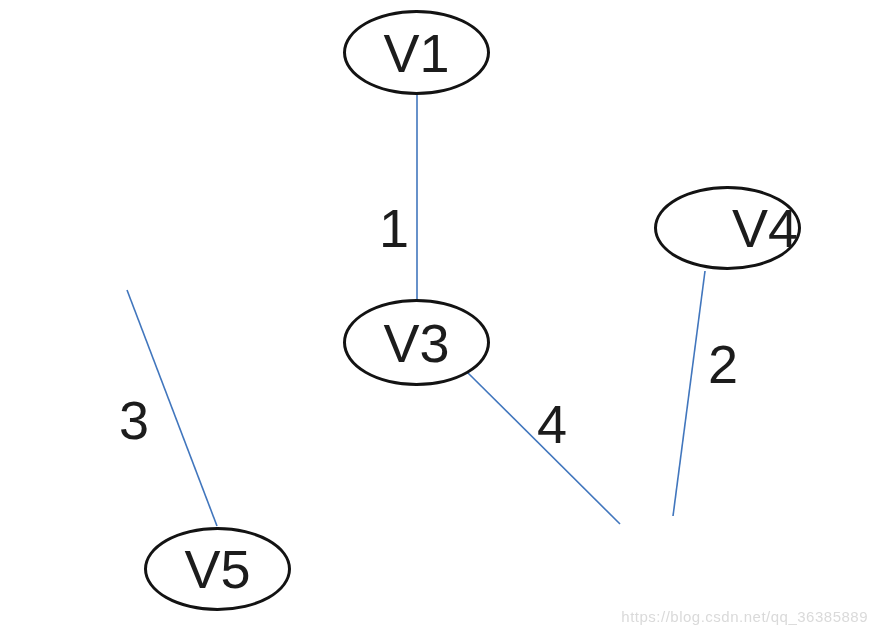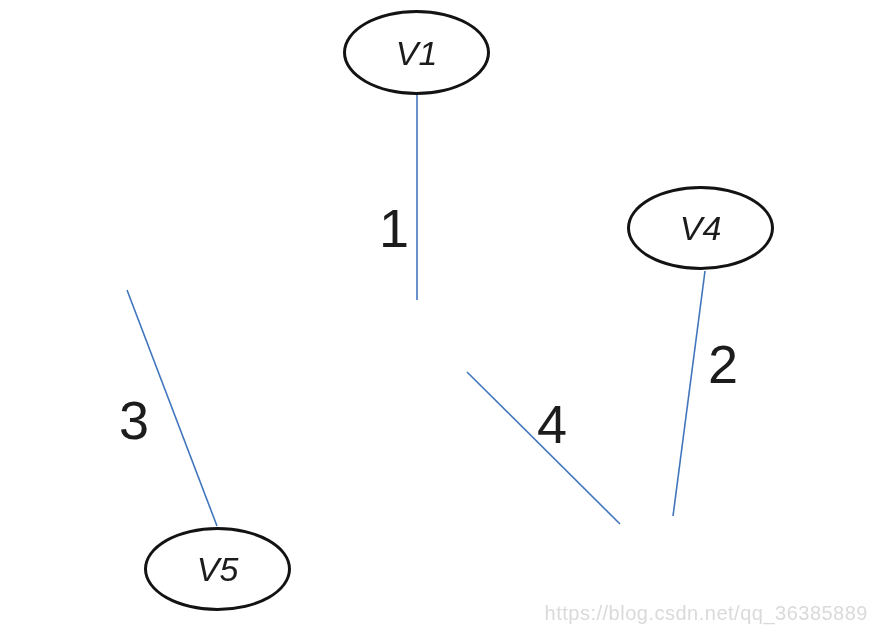--- a/index.html
+++ b/index.html
@@ -30,52 +30,51 @@
     position: absolute;
     box-sizing: border-box;
     border: 3.4px solid #131313;
     border-radius: 50%;
     background: #ffffff;
     display: flex;
     align-items: center;
     justify-content: center;
   }
   .node-label {
-    font-size: 34px;
+    font-size: 54px;
     line-height: 1;
     color: #1c1c1c;
     letter-spacing: 0px;
     user-select: none;
-    font-style: italic;
   }
   .edge-weight {
     position: absolute;
     transform: translate(-50%, -50%);
     font-size: 54px;
     line-height: 1;
     color: #1c1c1c;
     user-select: none;
   }
   
   #node-v1 { left: 343px; top: 10px;  width: 147px; height: 85px; }
   #node-v2 { left: 52px;  top: 204px; width: 150px; height: 86px; }
   #node-v3 { left: 343px; top: 299px; width: 147px; height: 87px; }
-  #node-v4 { left: 627px; top: 186px; width: 147px; height: 84px; }
+  #node-v4 { left: 654px; top: 186px; width: 147px; height: 84px; justify-content: flex-end; }
   #node-v5 { left: 144px; top: 527px; width: 147px; height: 84px; }
   #node-v6 { left: 600px; top: 516px; width: 150px; height: 84px; }
   
   #weight-1 { left: 394px; top: 228px; }
   #weight-3 { left: 134px; top: 420px; }
   #weight-4 { left: 552px; top: 424px; }
   #weight-2 { left: 723px; top: 364px; }
   .watermark {
     position: absolute;
     right: 12px;
     bottom: 11px;
-    font-size: 20px;
+    font-size: 15px;
     letter-spacing: 0.5px;
     color: #dadada;
     user-select: none;
   }
 </style>
 </head>
 <body>
 
 <div class="canvas">
 
@@ -87,20 +86,23 @@
   </svg>
 
   <div class="edge-weight" id="weight-1">1</div>
   <div class="edge-weight" id="weight-3">3</div>
   <div class="edge-weight" id="weight-4">4</div>
   <div class="edge-weight" id="weight-2">2</div>
 
   <div class="node" id="node-v1">
     <span class="node-label">V1</span>
   </div>
+  <div class="node" id="node-v3">
+    <span class="node-label">V3</span>
+  </div>
   <div class="node" id="node-v4">
     <span class="node-label">V4</span>
   </div>
   <div class="node" id="node-v5">
     <span class="node-label">V5</span>
   </div>
 
   <div class="watermark">https://blog.csdn.net/qq_36385889</div>
 
 </div>

